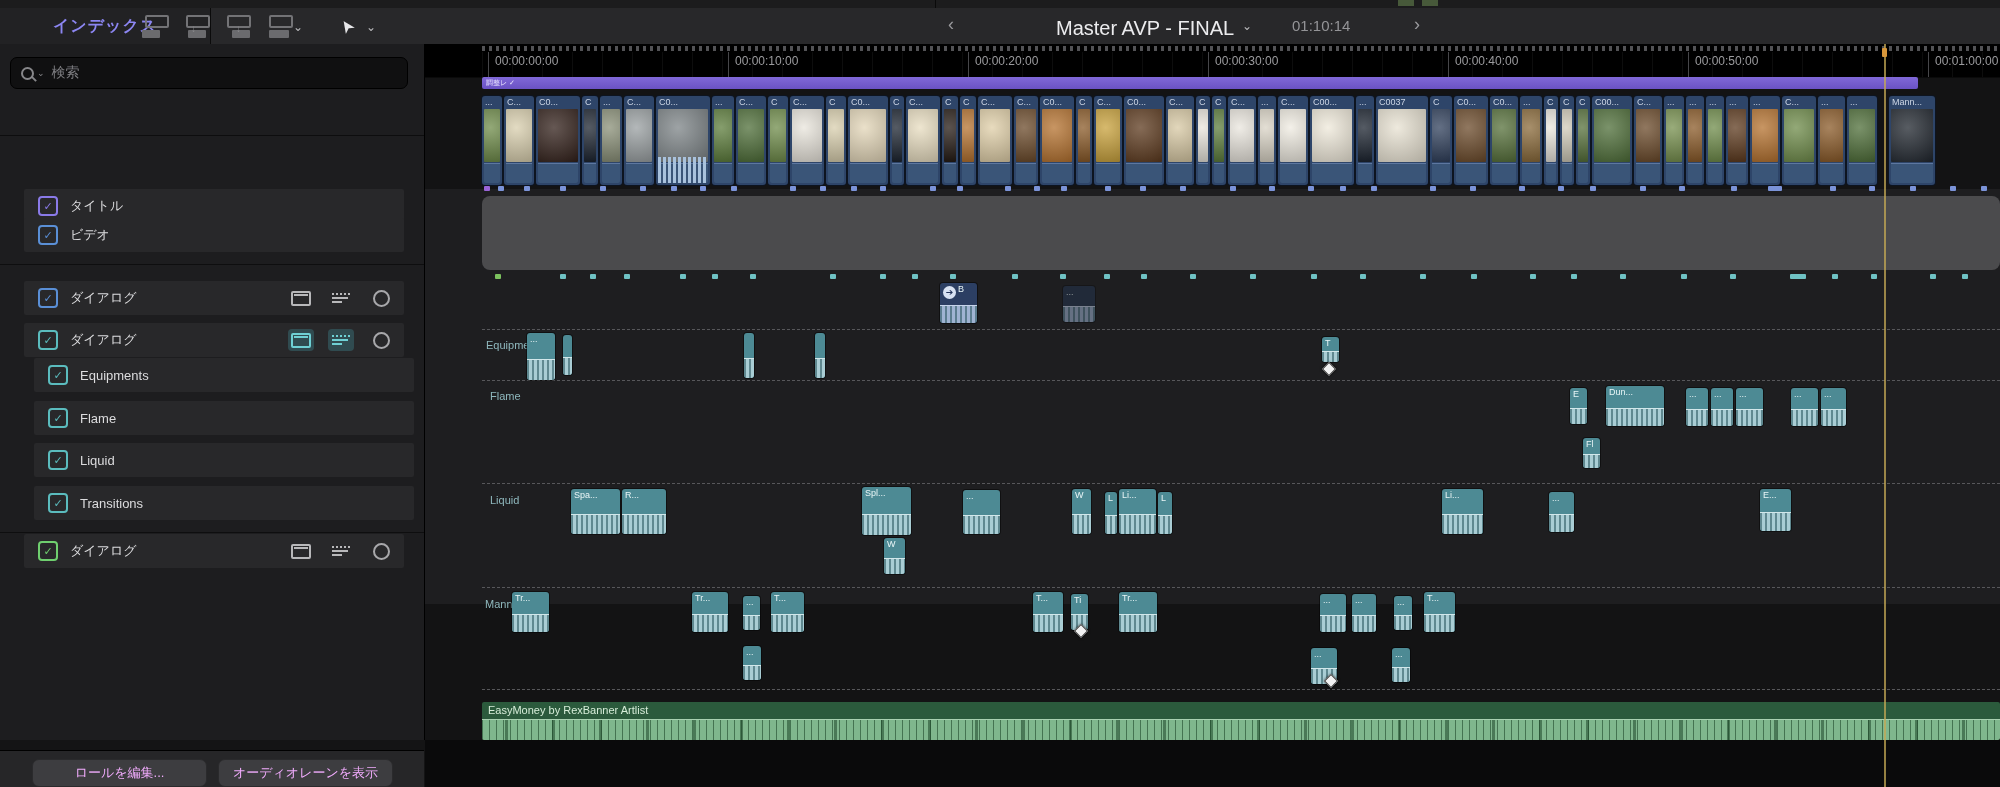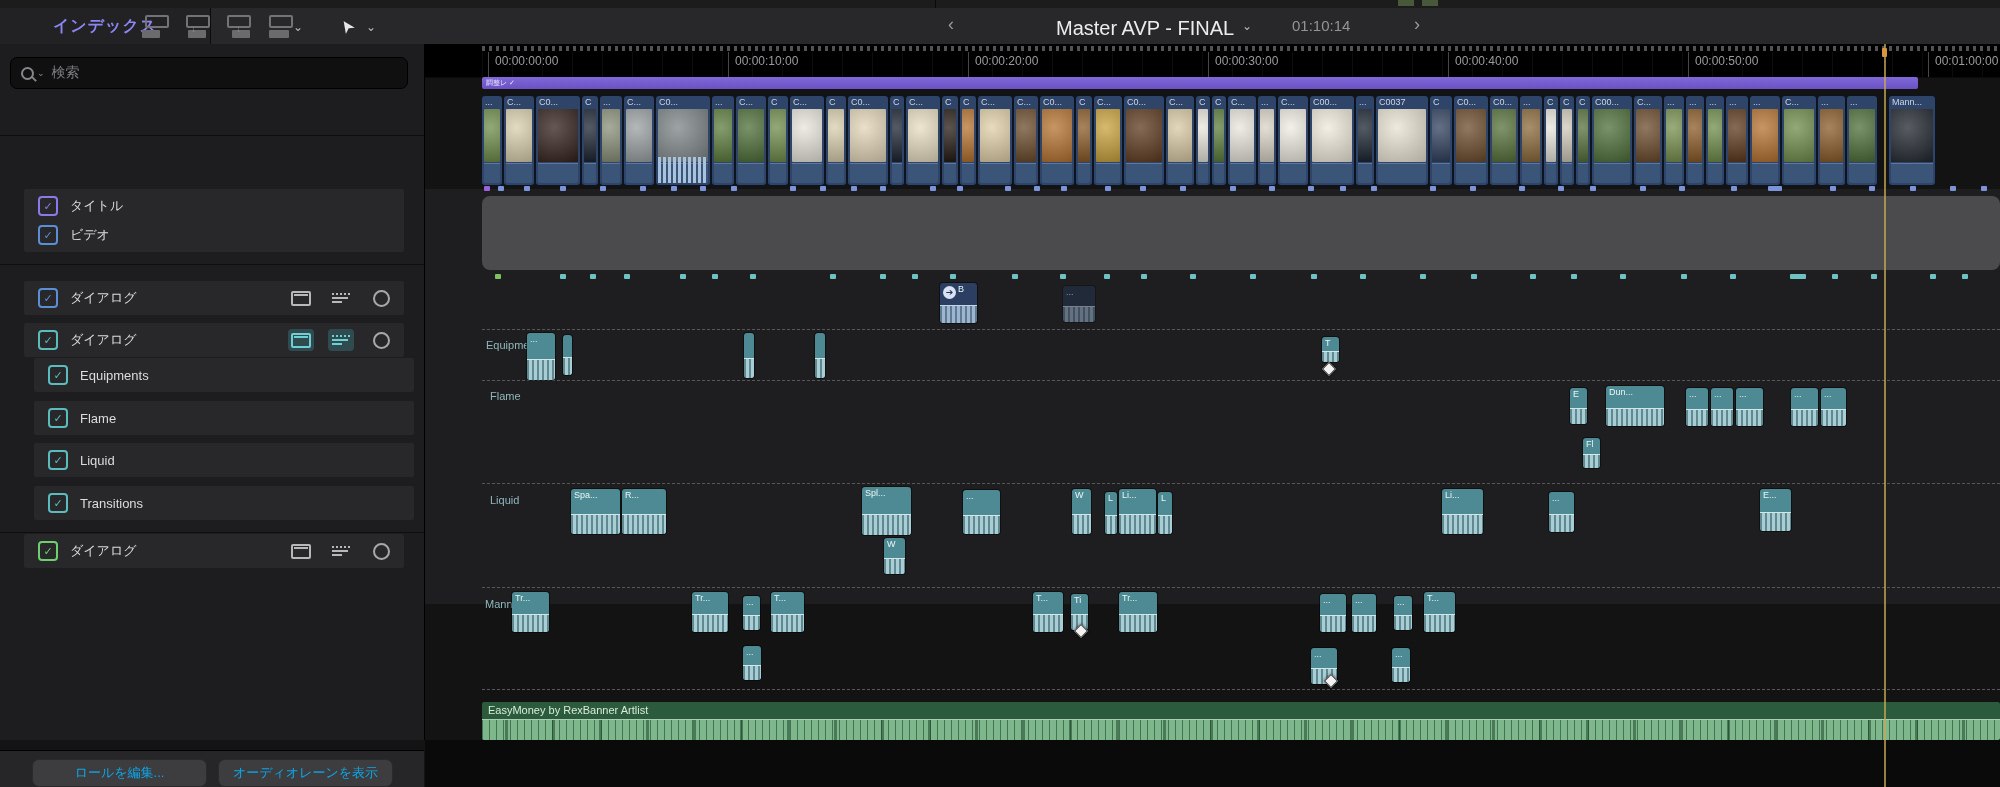--- a/index.html
+++ b/index.html
@@ -53,21 +53,21 @@
   .focus-ic{width:18px;height:12px;position:relative;}
   .focus-ic::before{content:"";position:absolute;left:0;right:0;top:1px;border-top:2px dotted #b8b8ba;}
   .focus-ic b{position:absolute;left:0;top:5px;width:16px;height:2px;background:#b8b8ba;}
   .focus-ic i{position:absolute;left:0;top:9px;width:10px;height:2px;background:#b8b8ba;}
   .on .focus-ic::before{border-color:#6fd0d4;}
   .on .focus-ic b,.on .focus-ic i{background:#6fd0d4;}
   .circ-ic{width:13px;height:13px;border:2px solid #a8a8ab;border-radius:50%;}
   .sb-divider{position:absolute;left:0;width:424px;height:1px;background:#0e0e0f;}
   #sb-bottom{left:0;top:706px;width:424px;height:46px;background:#262628;border-top:1px solid #000;}
   .sb-btn{position:absolute;top:8px;height:28px;background:#3d3d40;border:1px solid #2a2a2c;border-radius:7px;
-          color:#0ea5e9;font-size:13px;display:flex;align-items:center;justify-content:center;box-sizing:border-box;}
+          color:#f0abfc;font-size:13px;display:flex;align-items:center;justify-content:center;box-sizing:border-box;}
 
   
   #timeline{left:425px;top:44px;width:1575px;height:743px;background:#131314;}
   #ruler{left:425px;top:44px;width:1575px;height:33px;background:#000000;
          border-bottom:1px solid #0a0a0a;}
   #ruler .grid{position:absolute;left:57px;right:0;top:8px;bottom:0;
       background:repeating-linear-gradient(90deg,rgba(255,255,255,.05) 0 1px,transparent 1px 30px);}
   #dotstrip{position:absolute;left:57px;right:0;top:2px;height:5px;
       background:repeating-linear-gradient(90deg,#6e6e72 0 3px,transparent 3px 7px);opacity:.75;}
   .rtick{position:absolute;top:8px;bottom:0;width:1px;background:#47474a;}

